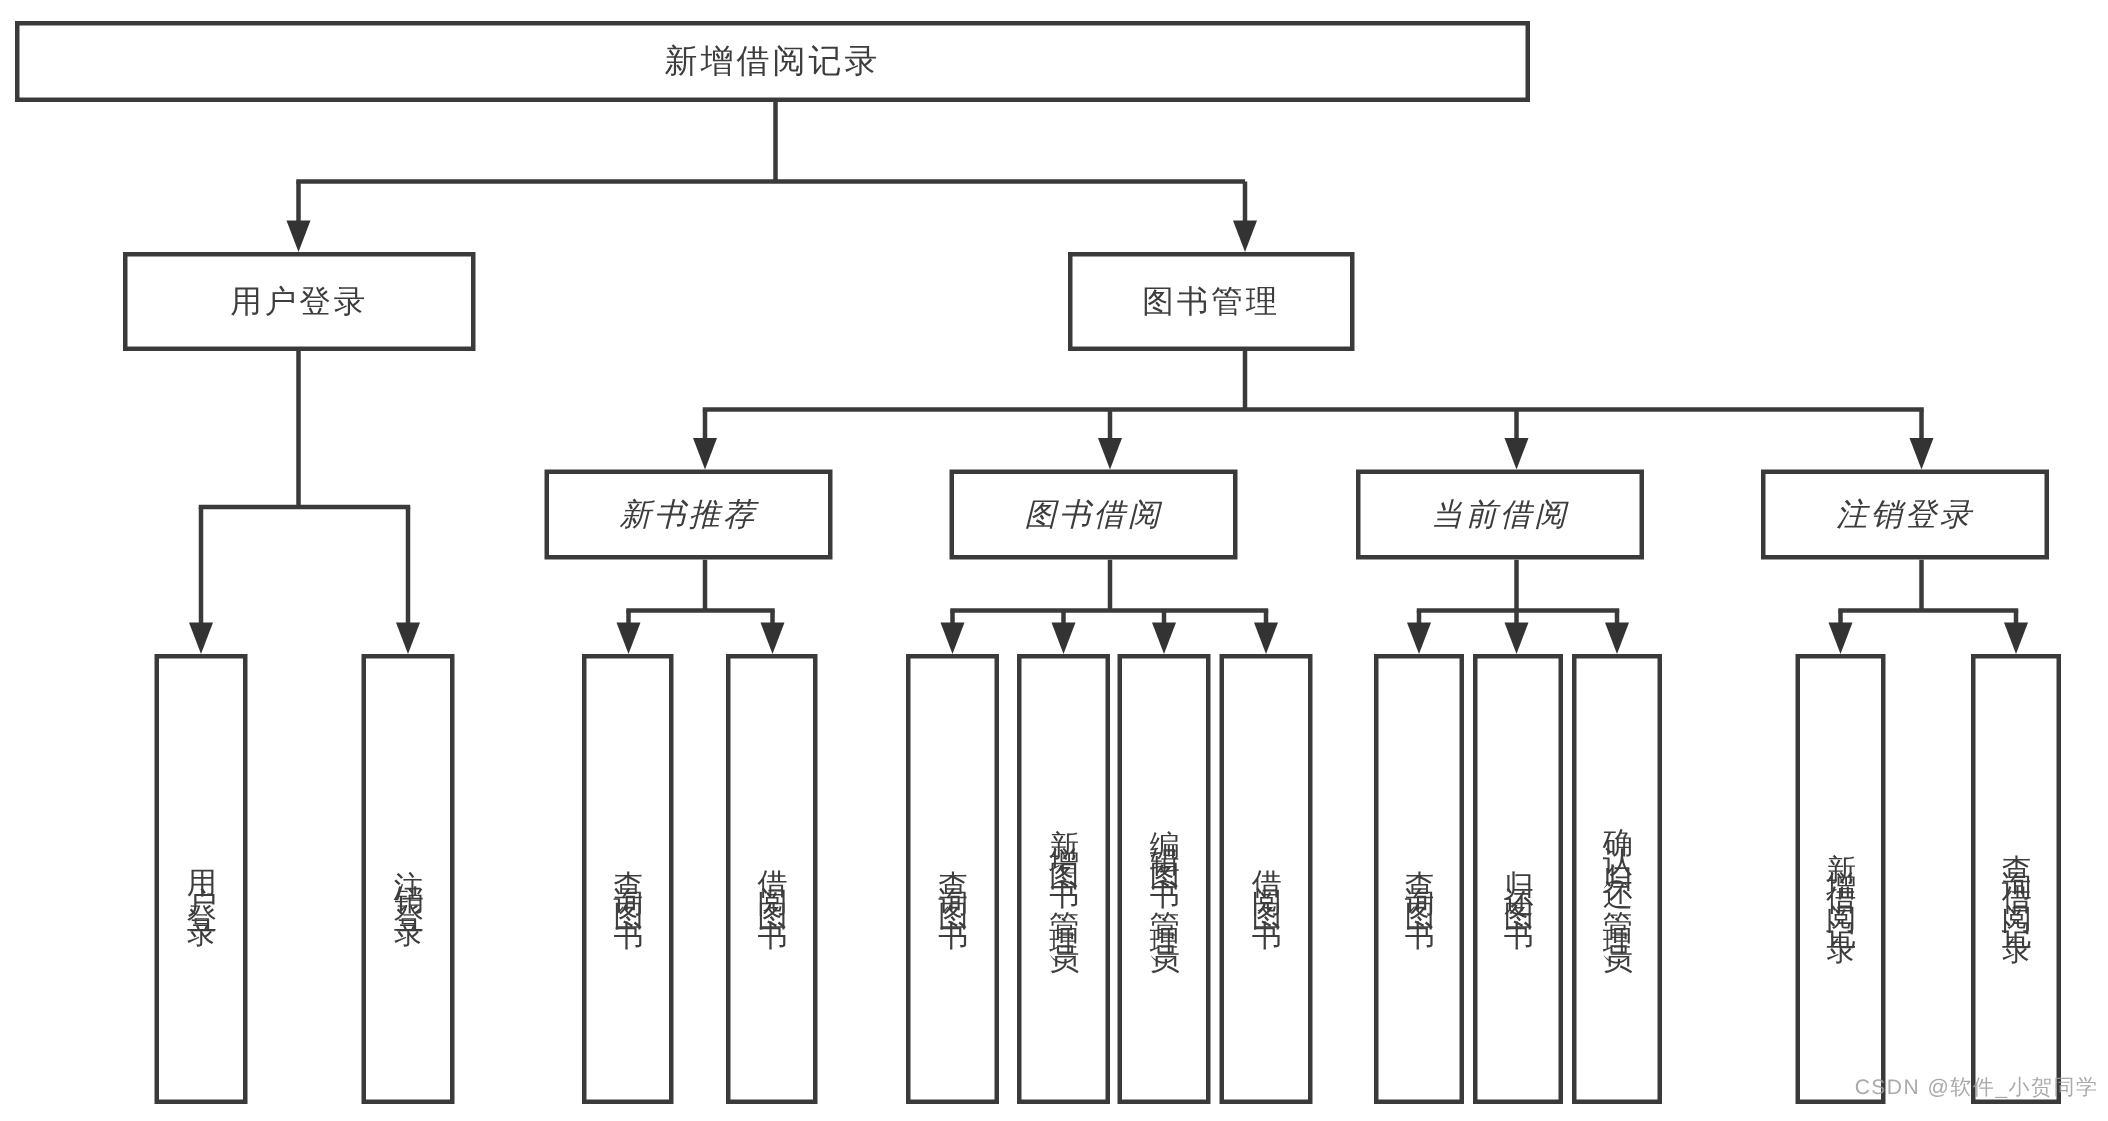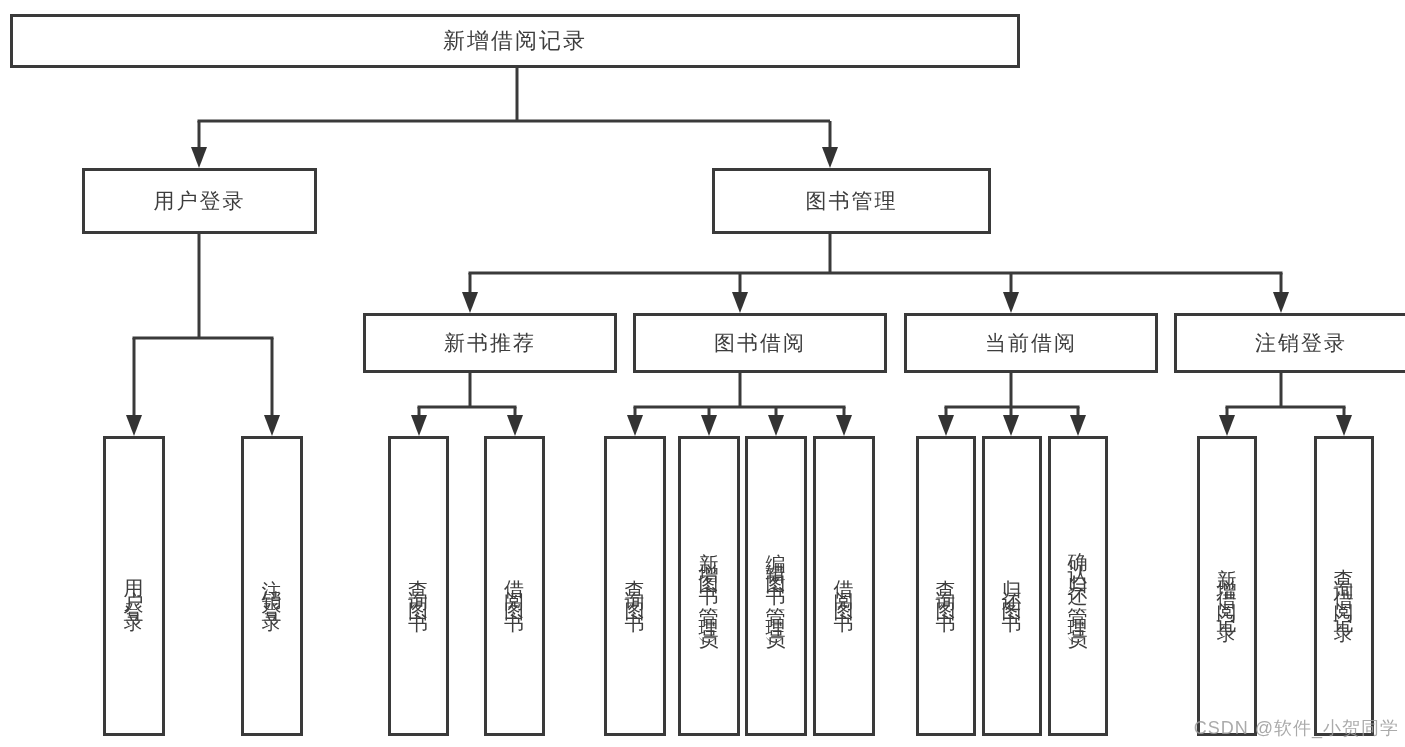--- a/index.html
+++ b/index.html
@@ -23,22 +23,22 @@
     z-index:2;
     background:#fff;
     border:3px solid var(--line);
     display:flex;align-items:center;justify-content:center;
     color:var(--text);
     letter-spacing:2px;
     font-size:21px;
   }
   .node-root{left:10px;top:14px;width:1010px;height:54px;font-size:22px;}
   .node-l2-a{left:82px;top:168px;width:235px;height:66px;}
-  .node-l2-b{left:712px;top:168px;width:279px;height:66px;text-align:right;}
-  .node-l3{top:313px;width:254px;height:60px;}
+  .node-l2-b{left:712px;top:168px;width:191px;height:66px;text-align:right;}
+  .node-l3{top:313px;width:192px;height:60px;font-style:italic;}
   .node-l3-1{left:363px;}
   .node-l3-2{left:633px;}
   .node-l3-3{left:904px;}
   .node-l3-4{left:1174px;}
   .leaf{
     position:absolute;
     z-index:2;
     top:436px;height:300px;
     background:#fff;
     border:3px solid var(--line);
@@ -62,21 +62,21 @@
   .lf8{left:813px;width:62px;}
   .lf9{left:916px;width:60px;}
   .lf10{left:982px;width:60px;}
   .lf11{left:1048px;width:60px;}
   .lf12{left:1197px;width:60px;}
   .lf13{left:1314px;width:60px;}
   .watermark{
     position:absolute;
     right:6px;top:716px;
     z-index:3;
-    font-size:18px;
+    font-size:14px;
     letter-spacing:1px;
     color:var(--wm);
     opacity:0.85;
   }
 </style>
 </head>
 <body>
 
 <div class="canvas">
 

